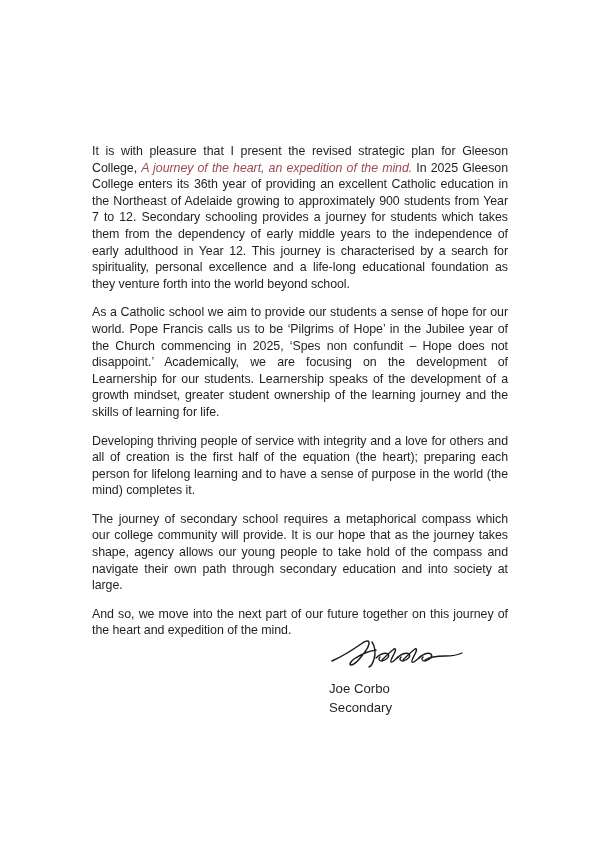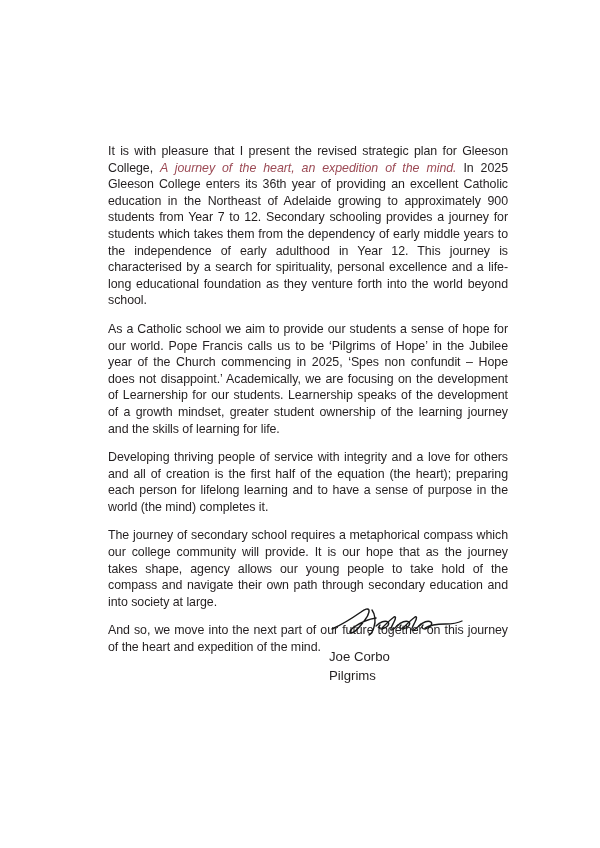--- a/index.html
+++ b/index.html
@@ -21,39 +21,39 @@
     background: #ffffff;
     box-sizing: border-box;
   }
   .content {
     position: absolute;
     left: 92px;
     top: 143px;
     width: 416px;
   }
   .para {
-    margin: 0 0 12px 16px;
+    margin: 0 0 12px 0;
     text-align: justify;
     text-justify: inter-word;
     font-size: 12.4px;
     line-height: 16.6px;
     color: #231f20;
     letter-spacing: -0.05px;
   }
   .para:last-of-type {
     margin-bottom: 0;
   }
   .accent-italic {
     font-style: italic;
     color: #9c4a55;
   }
   .signature-block {
     position: absolute;
     left: 329px;
-    top: 604px;
+    top: 636px;
     width: 180px;
   }
   .signature-mark {
     display: block;
     width: 132px;
     height: 38px;
     margin-left: 2px;
   }
   .sig-name-line {
     font-size: 13.2px;
@@ -86,17 +86,17 @@
         <path d="M45 22 C49 18, 54 16, 57 18 C59 20, 56 24, 51 25 C48 25, 47 23, 49 21" stroke-width="1.4"></path>
         <path d="M51 24 C55 20, 60 15, 63 13 C65 12, 65 14, 63 18 C61 22, 59 25, 60 26 C61 27, 64 24, 67 21" stroke-width="1.4"></path>
         <path d="M66 22 C70 18, 75 16, 78 18 C80 20, 77 24, 72 25 C69 25, 68 23, 70 21" stroke-width="1.4"></path>
         <path d="M72 24 C76 20, 81 15, 84 13 C86 12, 86 14, 84 18 C82 22, 80 25, 81 26 C82 27, 86 24, 90 20" stroke-width="1.4"></path>
         <path d="M88 22 C92 18, 97 16, 100 18 C102 20, 99 24, 94 25 C91 25, 90 23, 92 21" stroke-width="1.4"></path>
         <path d="M94 24 C99 21, 106 20, 114 20 C121 20, 127 19, 131 17" stroke-width="1.3"></path>
       </g>
     </svg>
     <div class="sig-names">
       <div class="sig-name-line">Joe Corbo</div>
-      <div class="sig-name-line">Pilgrims</div>
+      <div class="sig-name-line">Secondary</div>
     </div>
   </div>
 
 </div>
 
 </body></html>

